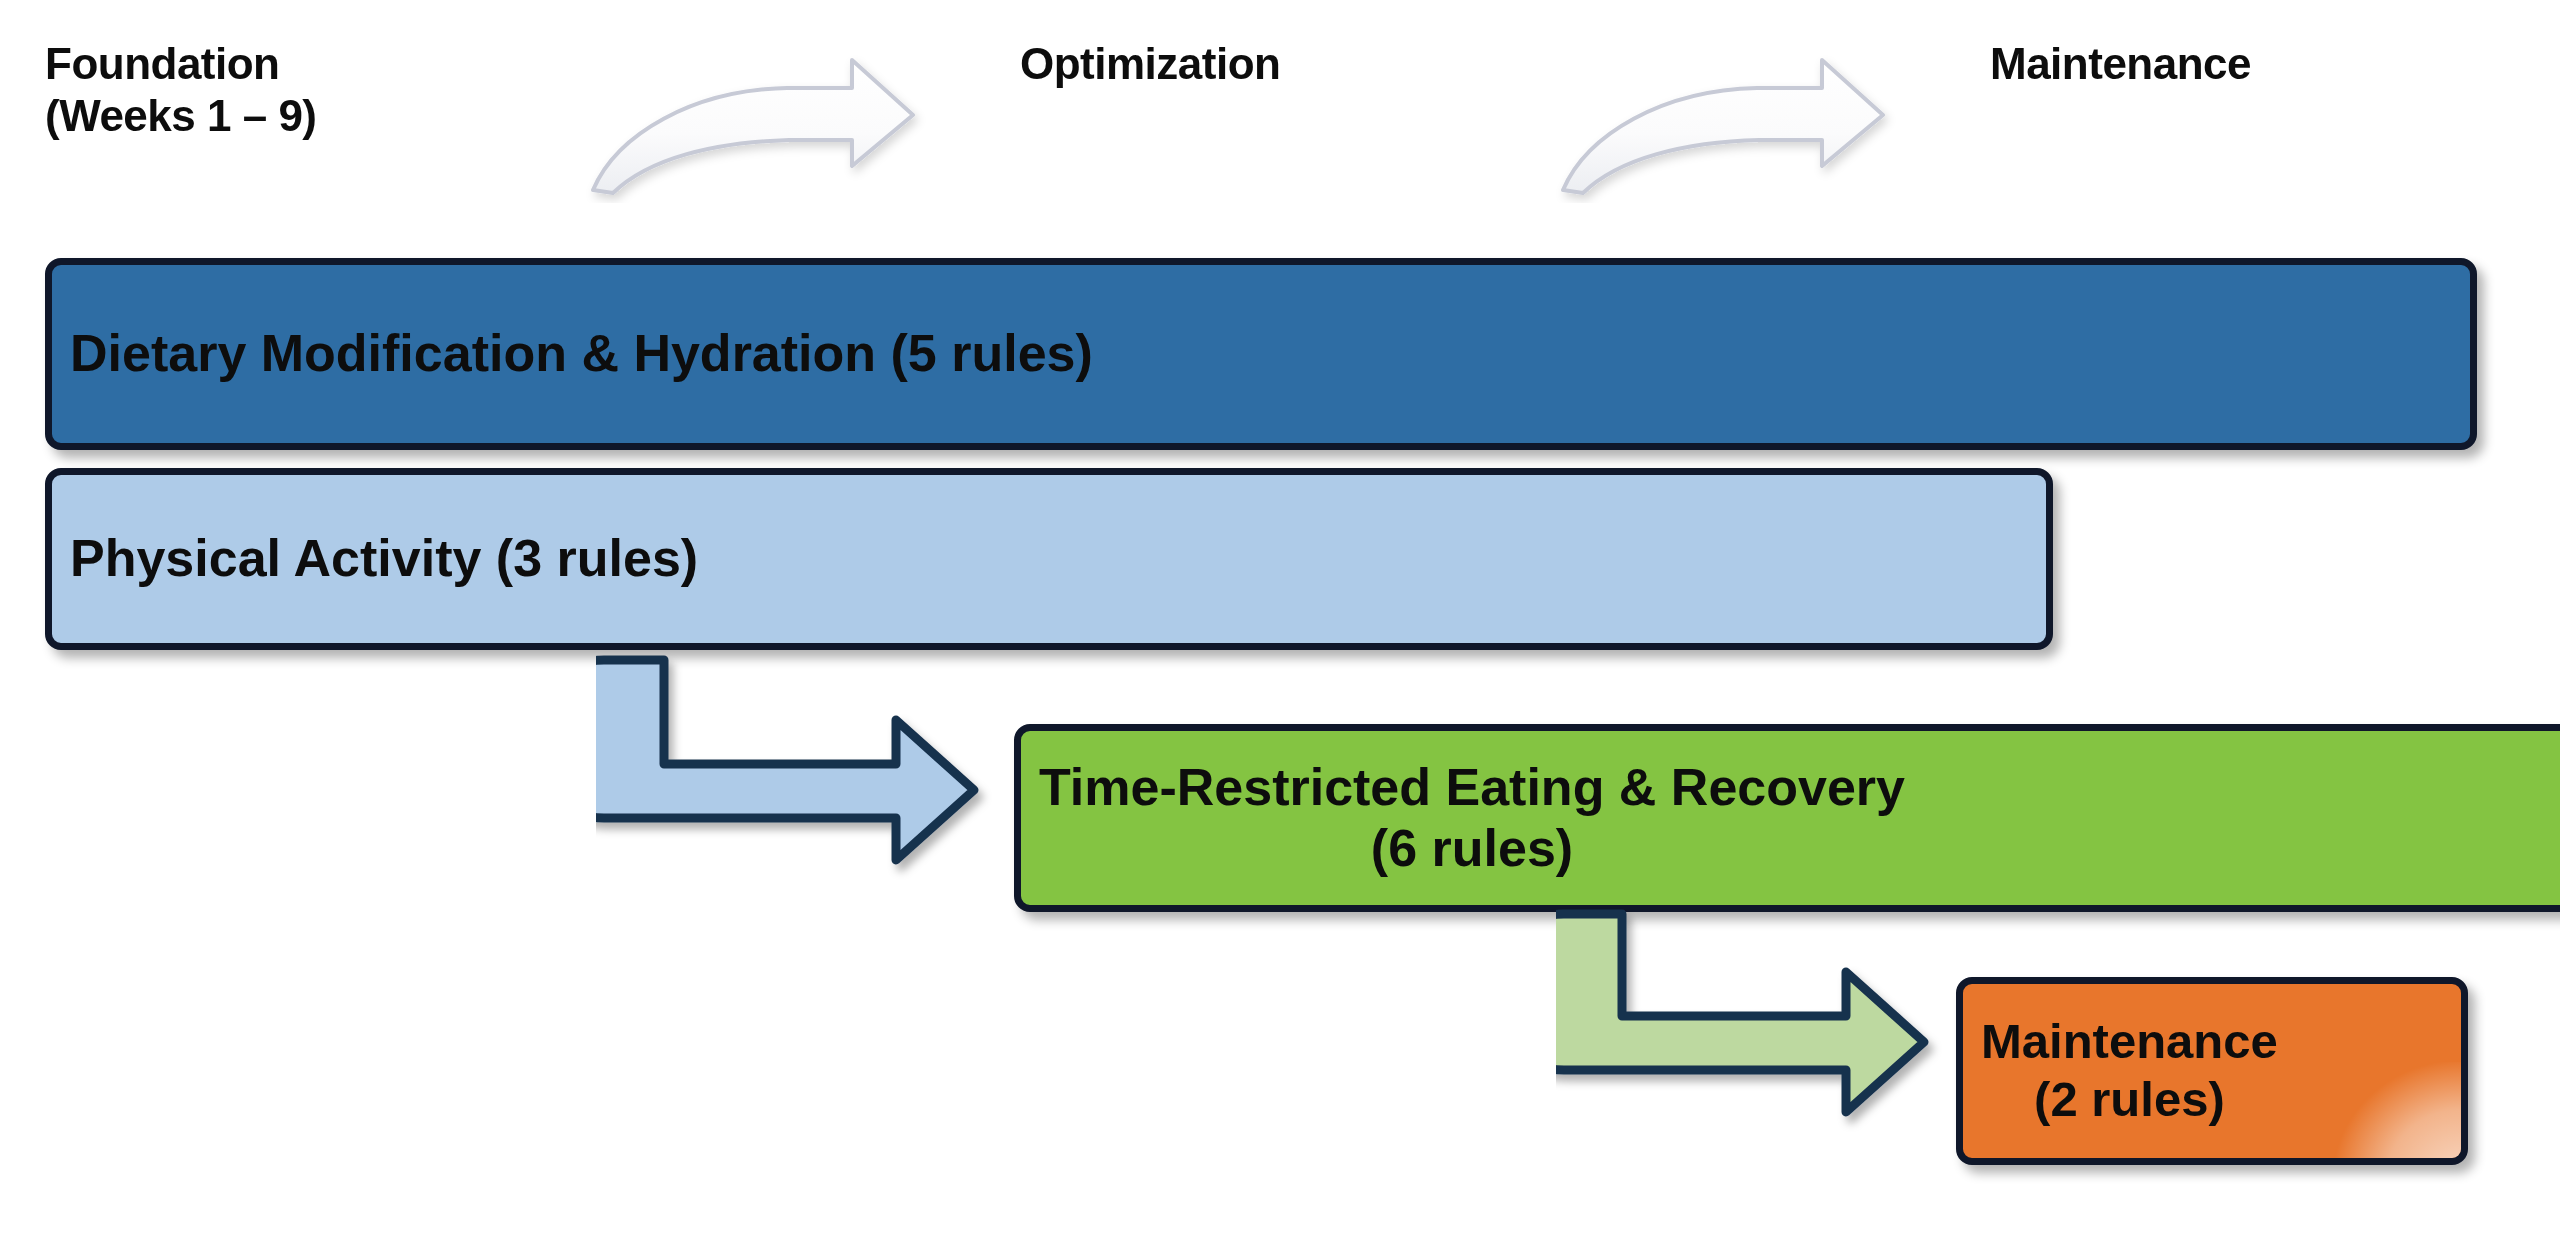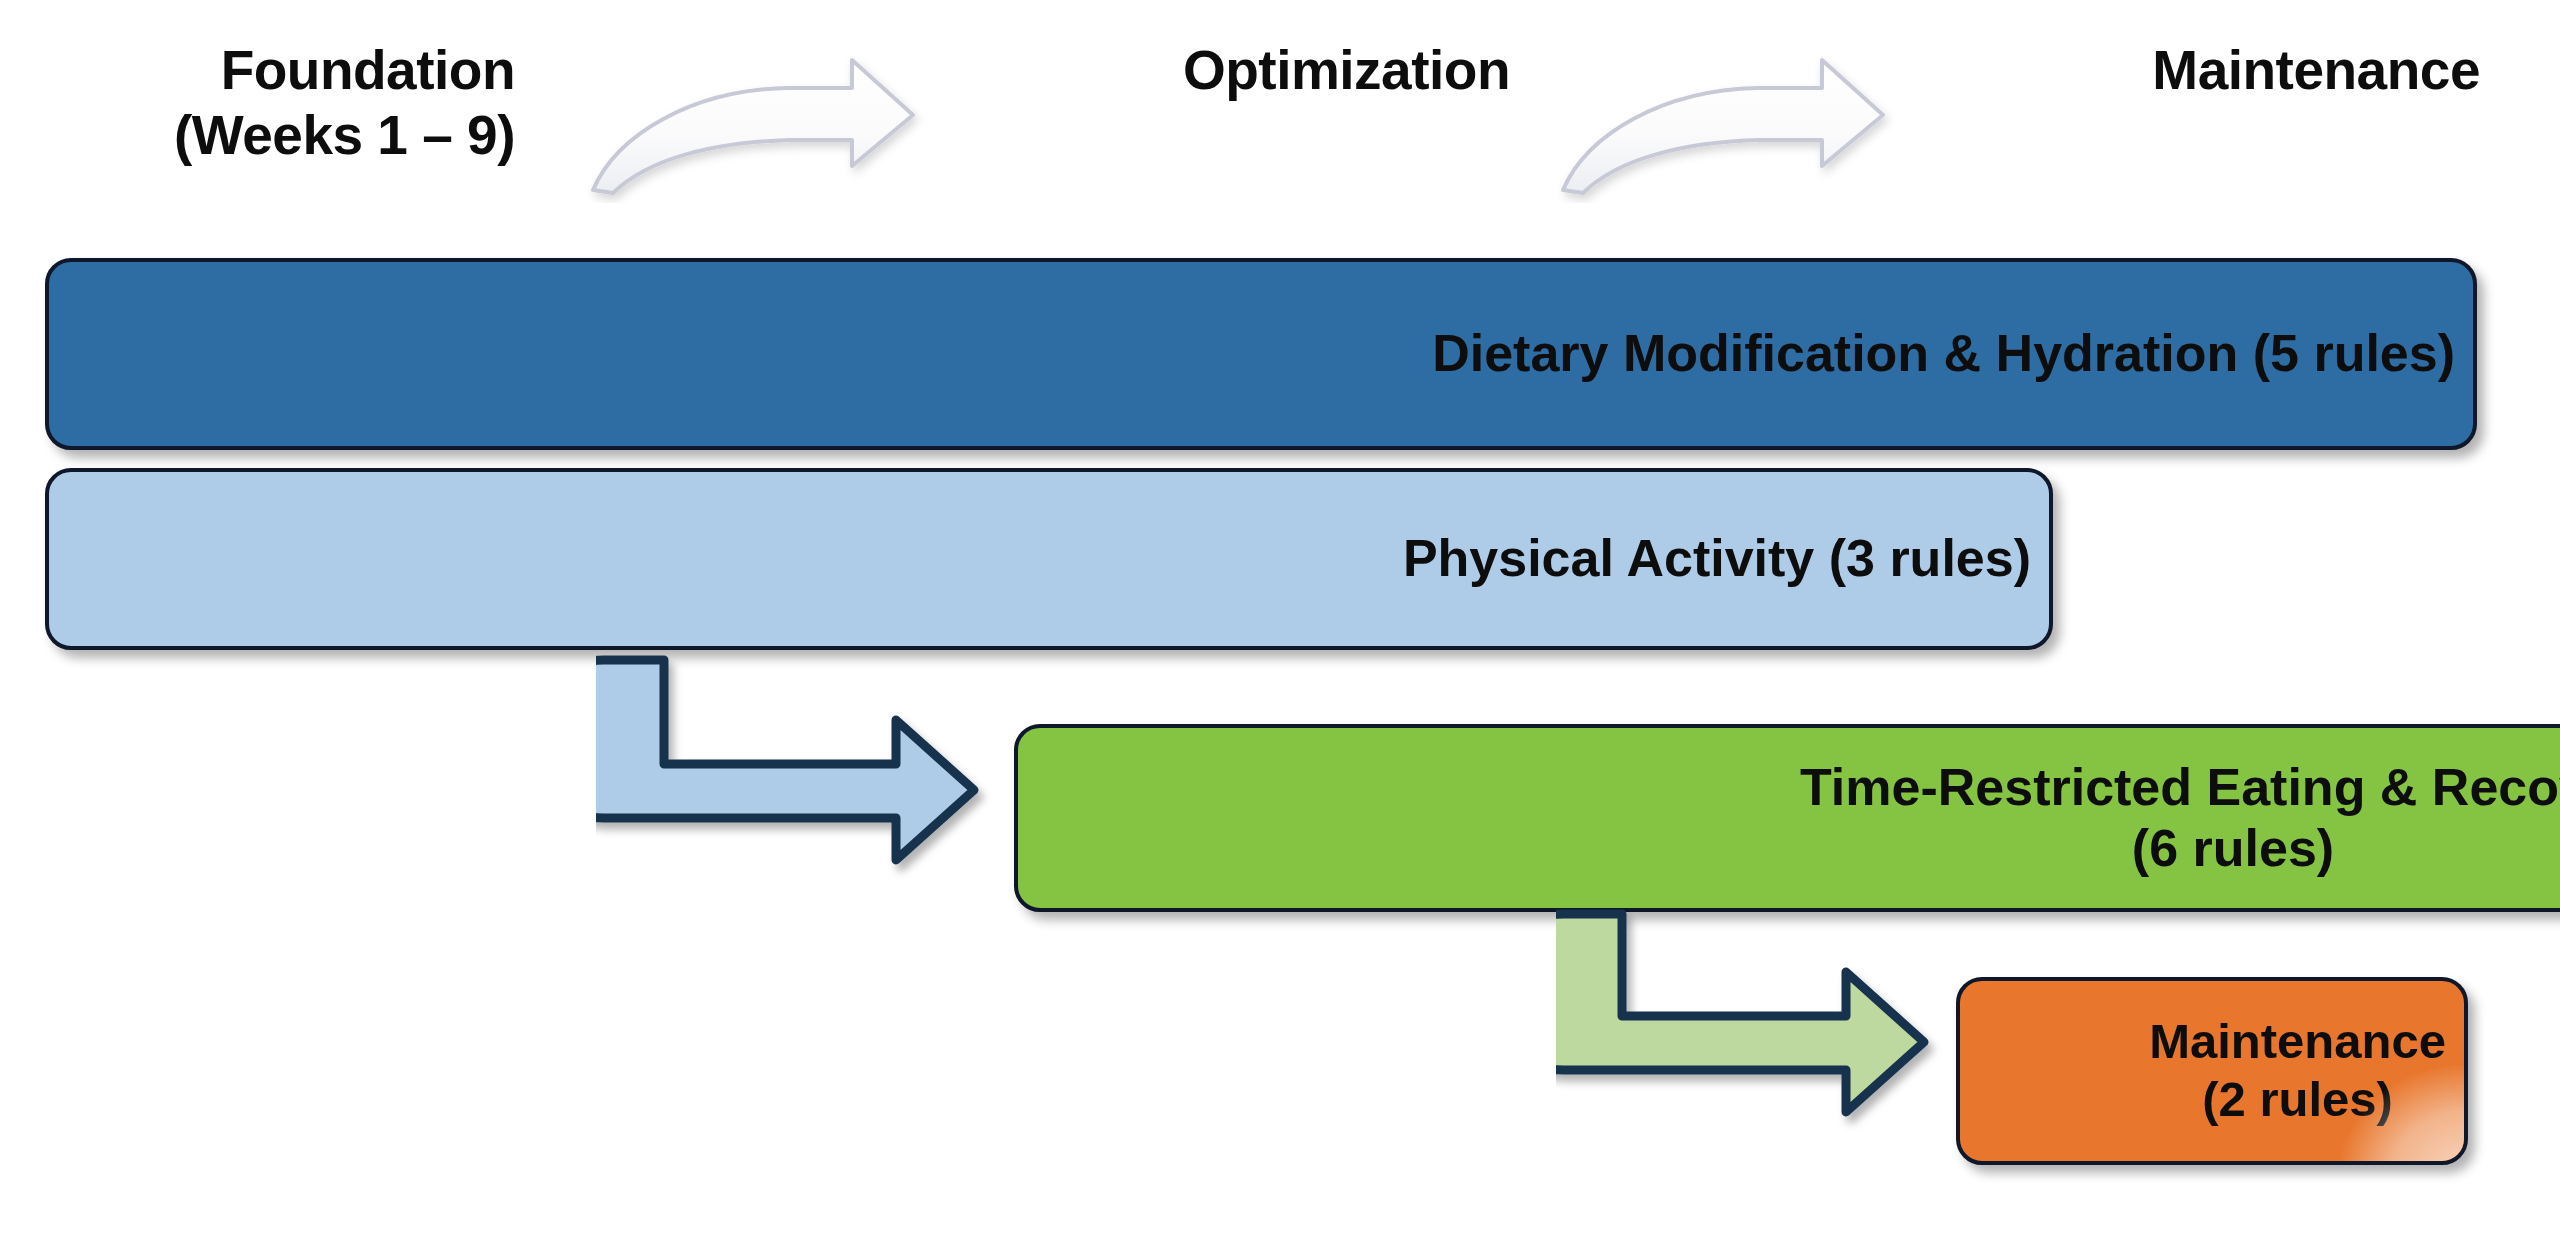--- a/index.html
+++ b/index.html
@@ -13,47 +13,47 @@
   #stage {
     position: relative;
     width: 2560px;
     height: 1243px;
     background: #ffffff;
     overflow: hidden;
   }
   
   .phase-label {
     position: absolute;
-    text-align: right;
+    text-align: left;
     font-weight: bold;
-    font-size: 55px;
+    font-size: 44px;
     line-height: 1.18;
     color: #0d0d0d;
     letter-spacing: -0.5px;
     white-space: nowrap;
   }
   .phase-label .ln { display: block; }
 
   
   .swoosh {
     position: absolute;
     width: 360px;
     height: 165px;
   }
   .swoosh svg { display: block; width: 100%; height: 100%; }
 
   
   .node {
     position: absolute;
     box-sizing: border-box;
-    border: 4px solid #0f172a;
-    border-radius: 26px;
+    border: 7px solid #0f172a;
+    border-radius: 16px;
     display: flex;
     align-items: center;
-    justify-content: flex-end;
+    justify-content: flex-start;
     text-align: center;
     font-weight: bold;
     color: #0d0d0d;
     box-shadow: 7px 8px 11px rgba(0,0,0,0.30);
   }
   .node .txt {
     line-height: 1.18;
     padding: 0 18px;
     white-space: pre-line;
   }

